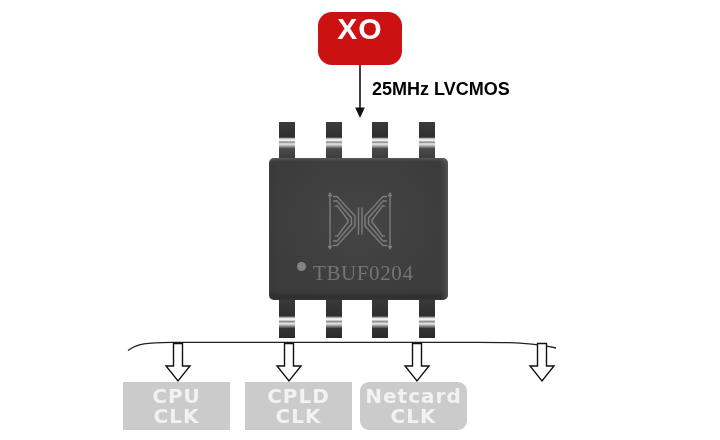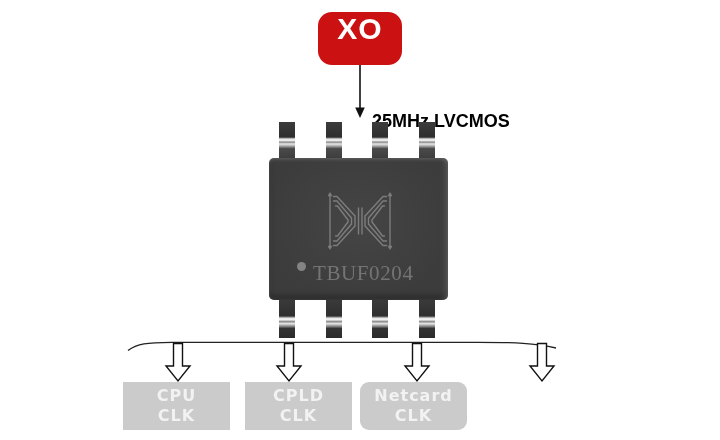--- a/index.html
+++ b/index.html
@@ -1,29 +1,29 @@
 <!DOCTYPE html>
 <html><head>
 <meta charset="utf-8">
 <style>
   html,body{margin:0;padding:0;}
   .stage{position:relative;width:720px;height:440px;background:#ffffff;font-family:"Liberation Sans",sans-serif;overflow:hidden;}
   .xo-box{position:absolute;left:318px;top:12px;width:84px;height:53px;background:#cb1111;border-radius:14px;display:flex;align-items:flex-start;justify-content:center;color:#fff;font-weight:bold;font-size:30px;letter-spacing:1px;}
-  .signal-label{position:absolute;left:372px;top:79px;font-size:18px;font-weight:bold;color:#000;white-space:nowrap;margin-top:32px;}
+  .signal-label{position:absolute;left:372px;top:79px;font-size:18px;font-weight:bold;color:#000;white-space:nowrap;}
   .overlay{position:absolute;left:0;top:0;width:720px;height:440px;}
   .pin{position:absolute;width:16px;}
   .pin.top{top:122px;height:36px;background:linear-gradient(180deg,#3c3c3c 0%,#2e2e2e 42%,#dedede 47%,#f4f4f4 51%,#8a8a8a 56%,#e8e8e8 61%,#bdbdbd 65%,#4a4a4a 74%,#3e3e3e 100%);}
   .pin.bot{top:300px;height:38px;background:linear-gradient(180deg,#3a3a3a 0%,#2f2f2f 42%,#e8e8e8 48%,#f2f2f2 52%,#8a8a8a 57%,#e5e5e5 62%,#b5b5b5 66%,#333333 75%,#2b2b2b 100%);}
   .chip{position:absolute;left:269px;top:158px;width:179px;height:142px;border-radius:5px;
         background:radial-gradient(ellipse at 50% 45%, #454545 0%, #3c3c3c 75%);
         box-shadow:inset 0 2px 3px rgba(255,255,255,0.10), inset -4px 0 6px -2px rgba(255,255,255,0.20), inset 0 -4px 6px rgba(0,0,0,0.35), inset 3px 0 4px -2px rgba(255,255,255,0.08);}
   .logo{position:absolute;left:59px;top:32px;}
   .dot{position:absolute;left:28px;top:104px;width:9px;height:9px;border-radius:50%;background:#848484;}
   .part{position:absolute;left:44px;top:103px;font-size:21px;color:#747474;letter-spacing:0.6px;white-space:nowrap;font-family:Liberation Serif, serif;}
-  .out-box{position:absolute;top:382px;height:48px;background:#cbcbcb;color:#f2f2f2;font-weight:bold;font-family:"DejaVu Sans",sans-serif;font-size:16px;line-height:20px;letter-spacing:1px;display:flex;flex-direction:column;align-items:center;justify-content:center;text-align:center;}
+  .out-box{position:absolute;top:382px;height:48px;background:#cbcbcb;color:#f2f2f2;font-weight:bold;font-family:"DejaVu Sans",sans-serif;font-size:20px;line-height:20px;letter-spacing:1px;display:flex;flex-direction:column;align-items:center;justify-content:center;text-align:center;}
 </style>
 </head>
 <body>
 
 <div class="stage">
 
   <div class="xo-box">
     <span>XO</span>
   </div>
 

